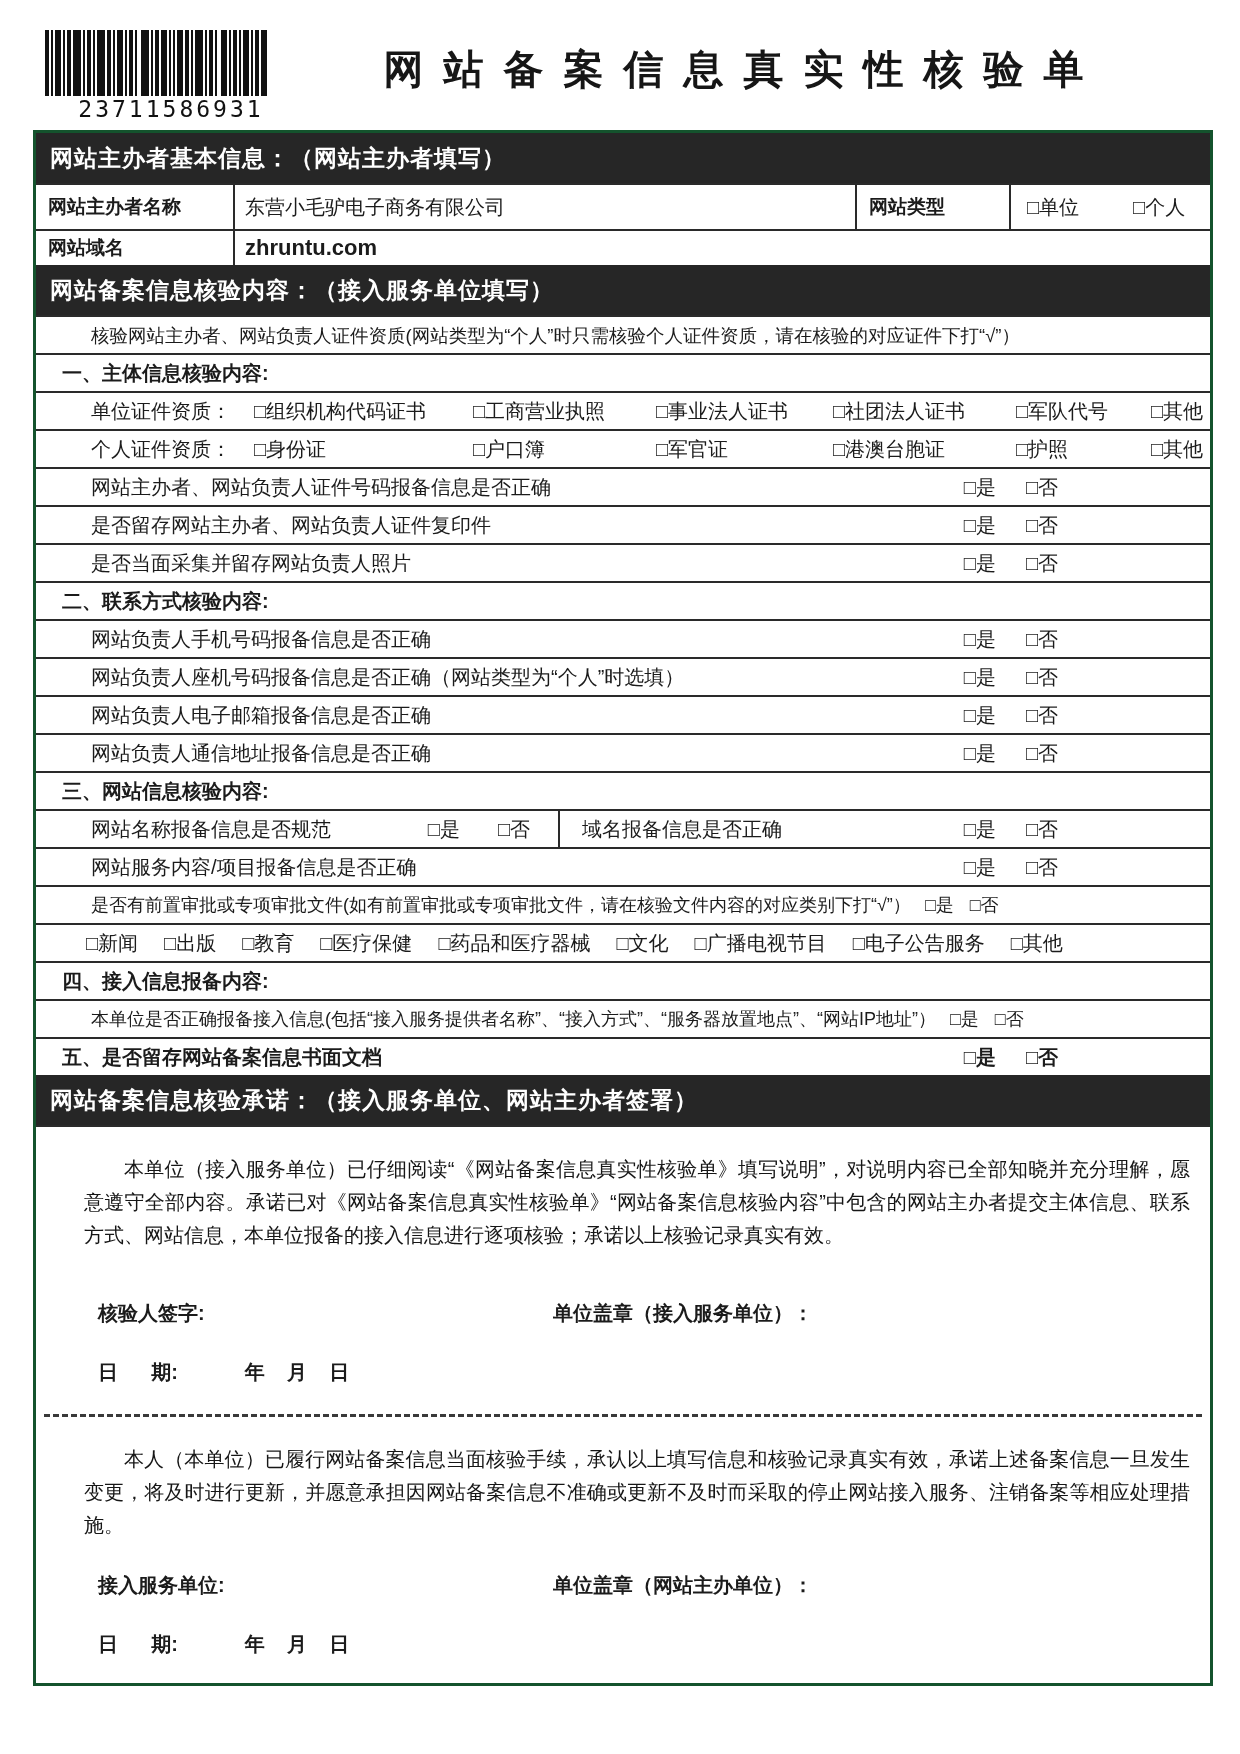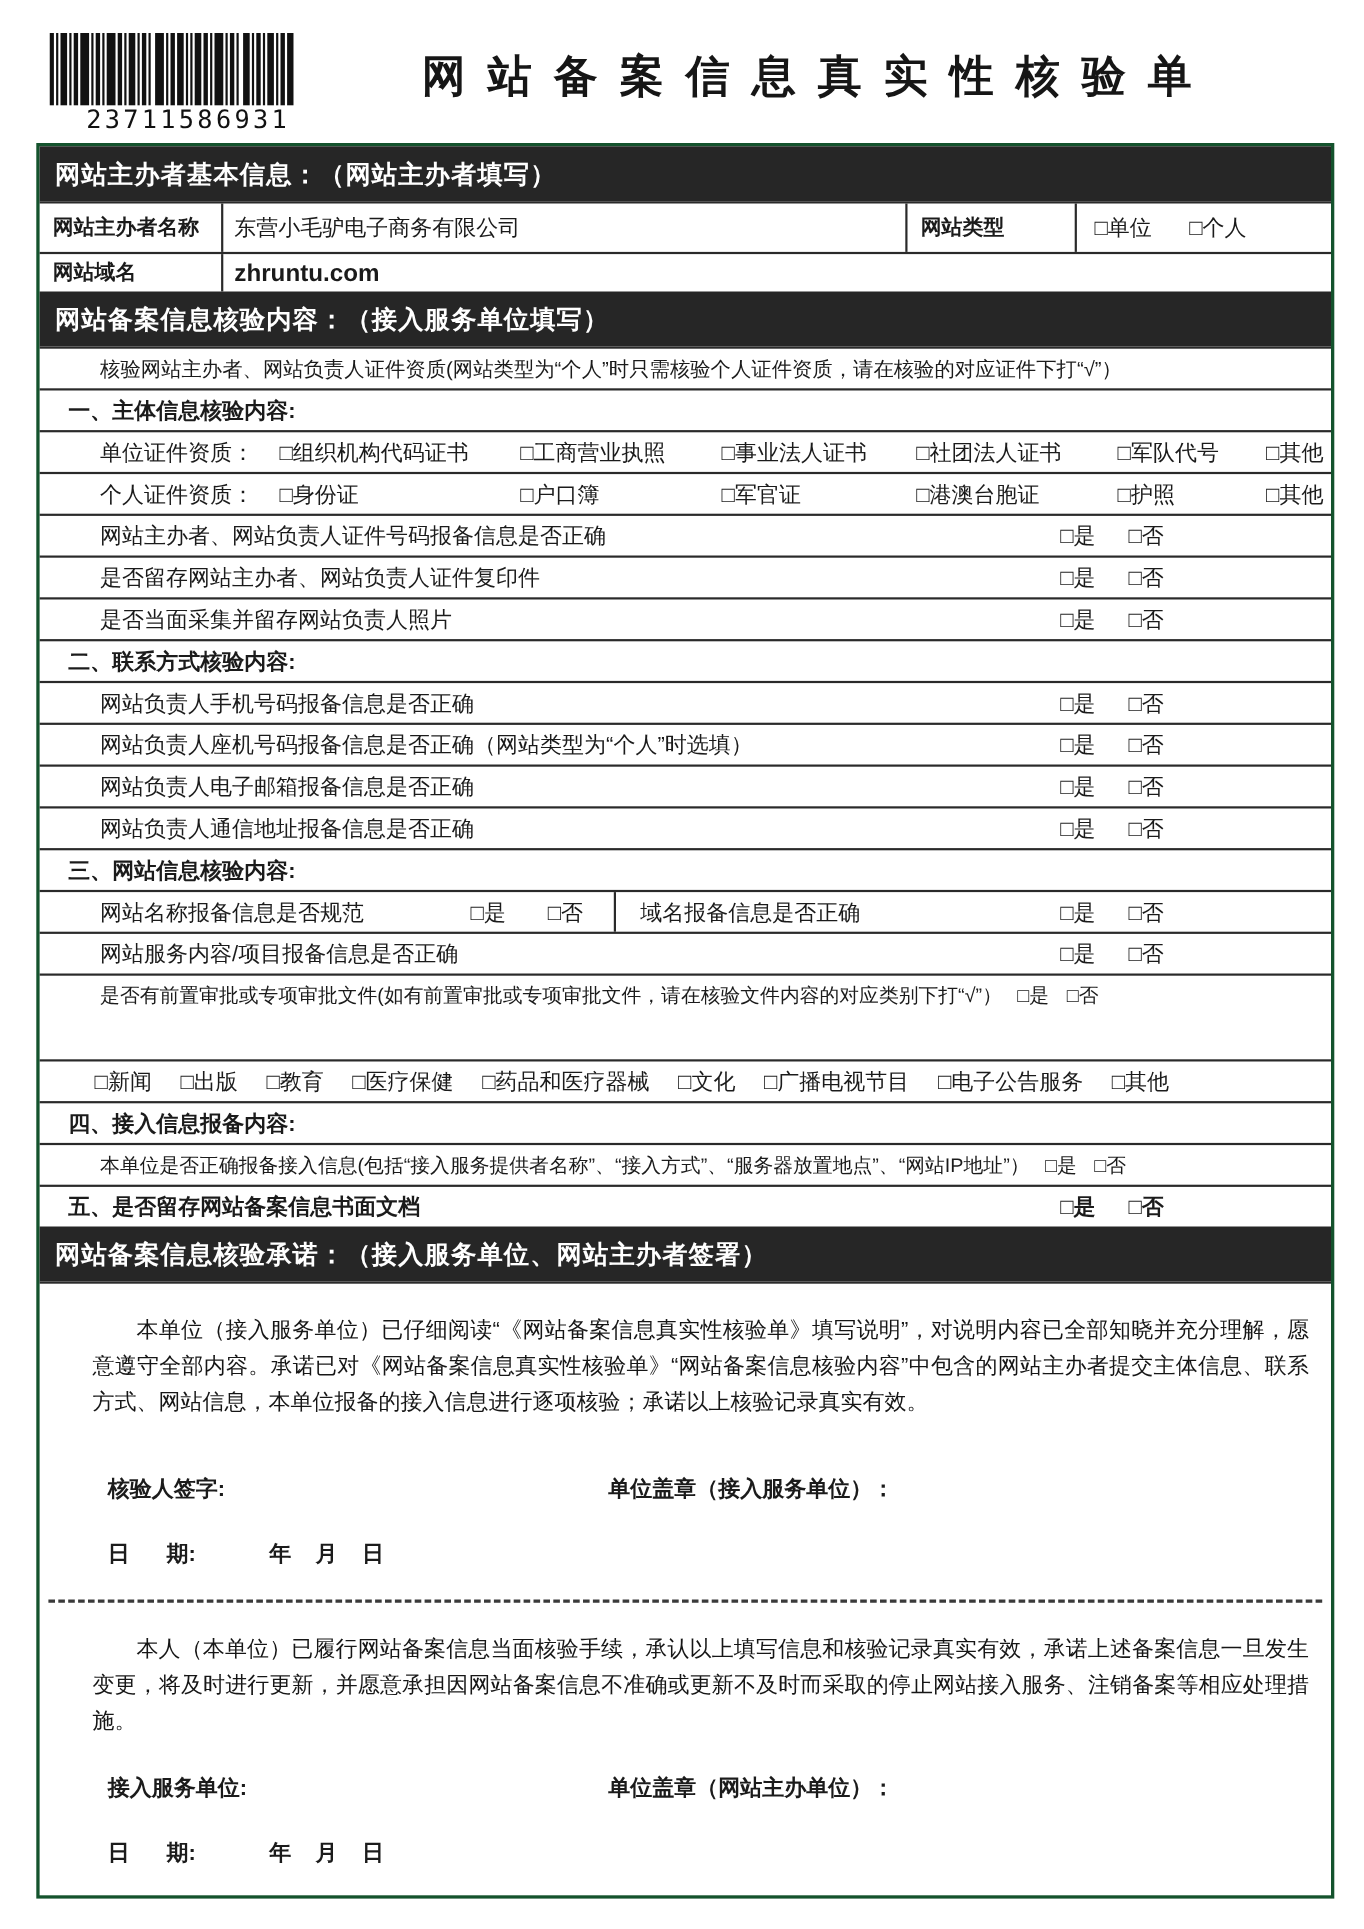--- a/index.html
+++ b/index.html
@@ -16,35 +16,35 @@
   
   .form{position:absolute;left:33px;top:130px;width:1174px;border:3px solid #14532d;background:#fff;}
   .bar{background:#262626;color:#ffffff;font-size:23px;font-weight:700;height:50px;line-height:50px;padding-left:14px;letter-spacing:1px;}
   .row{display:flex;align-items:center;height:38px;font-size:20px;border-top:2px solid #2a2a2a;box-sizing:border-box;white-space:nowrap;}
   .row:first-child{border-top:none;}
   .r-tall{height:46px;}
   .r-mid{height:36px;}
   .cell{display:flex;align-items:center;height:100%;box-sizing:border-box;}
   .cell + .cell{border-left:2px solid #2a2a2a;}
   .lab{padding-left:12px;font-weight:600;font-size:19px;}
-  .w-label{width:165px;}
+  .w-label{width:197px;}
   .w-value{width:622px;padding-left:10px;}
   .w-type{width:154px;}
-  .w-opts{flex:1;padding-left:16px;gap:34px;}
+  .w-opts{flex:1;padding-left:16px;gap:54px;}
   .domain-val{flex:1;padding-left:10px;font-weight:700;font-size:22px;font-family:"Liberation Sans","DejaVu Sans",sans-serif;}
 
   .row-sec{padding-left:26px;font-weight:600;}
   .row-q{padding-left:55px;}
   .row-note{padding-left:55px;font-size:18.5px;}
   .yn{margin-left:auto;display:flex;gap:30px;margin-right:152px;}
   .yn-inline{display:flex;gap:16px;margin-left:14px;margin-right:0;}
   .cb{cursor:pointer;}
 
   .cert-row{display:grid;grid-template-columns:163px 219px 183px 177px 183px 135px 1fr;padding-left:55px;align-items:center;}
-  .cat-row{display:flex;gap:26px;padding-left:50px;margin-top:40px;}
+  .cat-row{display:flex;gap:26px;padding-left:50px;}
   .row-long{padding-left:55px;font-size:18px;}
 
   .split-left{width:524px;display:flex;align-items:center;padding-left:55px;box-sizing:border-box;border-right:2px solid #2a2a2a;height:100%;}
   .split-left .yn{margin-right:28px;gap:38px;}
   .split-right{flex:1;display:flex;align-items:center;padding-left:22px;height:100%;}
 
   
   .pledge{border-top:2px solid #2a2a2a;height:558px;box-sizing:border-box;position:relative;}
   .para{margin:26px 20px 0 48px;font-size:20px;line-height:33px;text-indent:2em;text-align:justify;color:#161616;}
   .sig-row{display:flex;padding-left:62px;font-size:20px;font-weight:600;margin-top:48px;}

